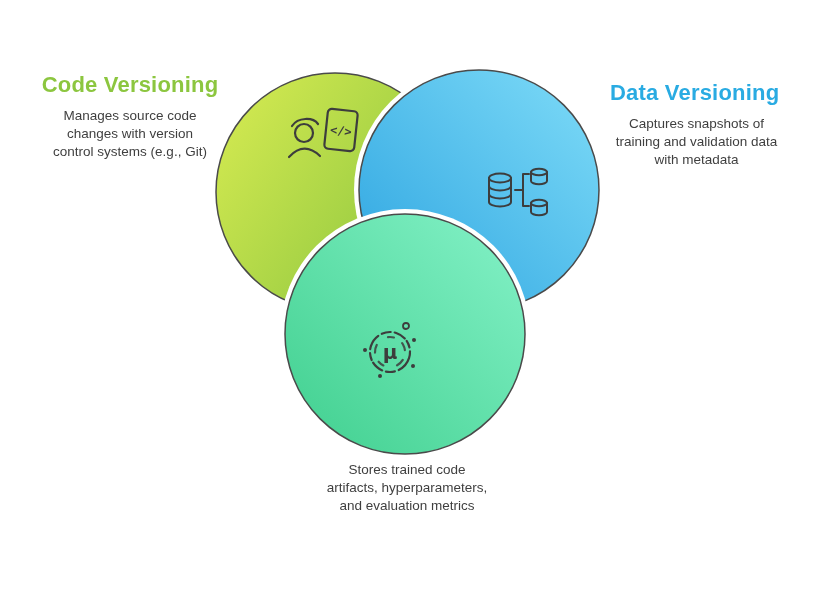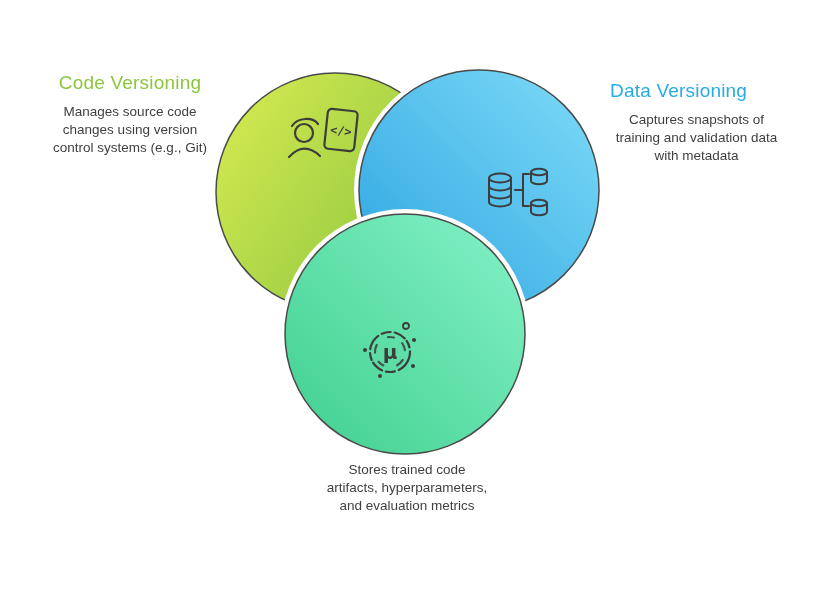--- a/index.html
+++ b/index.html
@@ -1,20 +1,20 @@
 <!DOCTYPE html>
 <html><head>
 <meta charset="utf-8">
 <style>
   html,body{margin:0;padding:0;background:#ffffff;}
   body{font-family:"Liberation Sans",sans-serif;}
   .canvas{position:relative;width:816px;height:589px;background:#ffffff;overflow:hidden;}
   .venn-svg{position:absolute;left:0;top:0;}
   .label{position:absolute;}
-  .label h2{margin:0;font-size:19px;font-weight:normal;letter-spacing:.2px;}
+  .label h2{margin:0;font-size:22px;font-weight:bold;letter-spacing:.2px;}
   .label p{margin:9px auto 0;font-size:13.5px;line-height:1.32;color:#3f3f3f;}
   .label-code{left:40px;top:72px;width:180px;text-align:center;}
   .label-code p{width:160px;}
   .label-data{left:610px;top:80px;width:175px;text-align:left;}
   .label-data p{width:165px;margin-left:4px;text-align:center;}
   .label-model{left:297px;top:452px;width:220px;text-align:center;}
   .label-model p{width:168px;}
 </style>
 </head>
 <body>
@@ -74,21 +74,21 @@
       <circle cx="-3" cy="22" r="2" fill="#3d3d3d" stroke="none"></circle>
       <circle cx="46" cy="12" r="2" fill="#3d3d3d" stroke="none"></circle>
       <circle cx="45" cy="38" r="2" fill="#3d3d3d" stroke="none"></circle>
       <circle cx="12" cy="48" r="2" fill="#3d3d3d" stroke="none"></circle>
       <circle cx="38" cy="-2" r="3" stroke-width="1.8"></circle>
     </g>
   </svg>
 
   <div class="label label-code">
     <h2 style="color: rgb(140, 198, 63);">Code Versioning</h2>
-    <p style="color: rgb(63, 63, 63);">Manages source code changes using version control systems (e.g., Git)</p>
+    <p style="color: rgb(63, 63, 63);">Manages source code changes with version control systems (e.g., Git)</p>
   </div>
 
   <div class="label label-data">
     <h2 style="color: rgb(41, 171, 226);">Data Versioning</h2>
     <p style="color: rgb(63, 63, 63);">Captures snapshots of training and validation data with metadata</p>
   </div>
 
   <div class="label label-model">
     <p style="color: rgb(63, 63, 63);">Stores trained code artifacts, hyperparameters, and evaluation metrics</p>
   </div>

